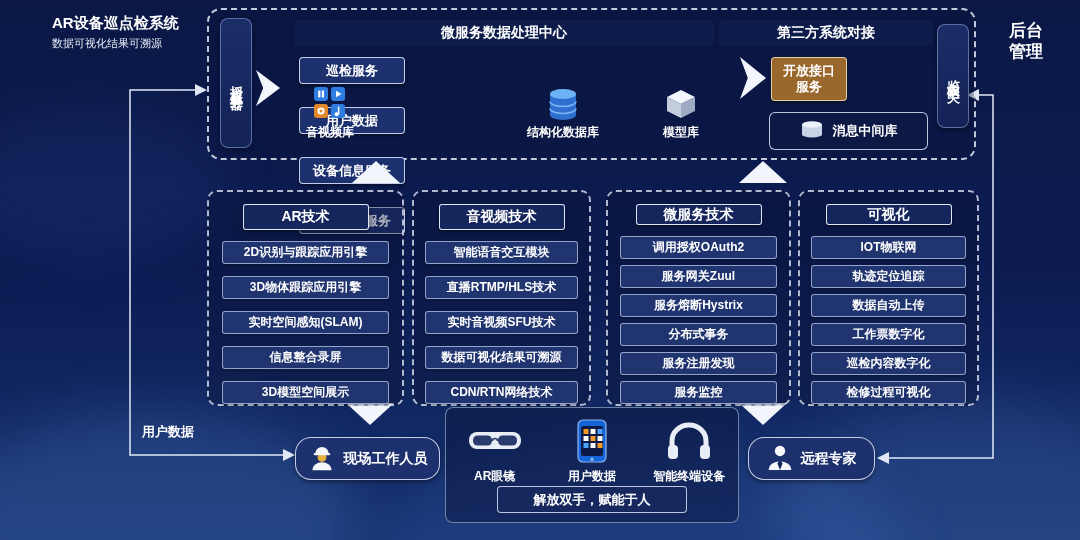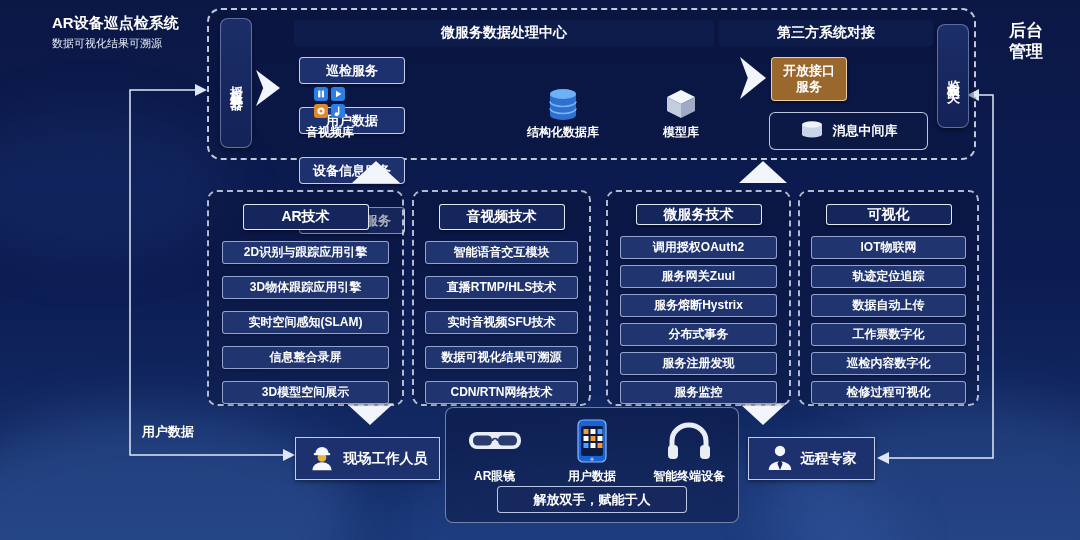--- a/index.html
+++ b/index.html
@@ -72,21 +72,21 @@
     font-size:14px;font-weight:700;display:flex;align-items:center;justify-content:center;
     box-shadow:0 2px 3px rgba(0,0,0,.4);}
   .panel-items{width:100%;display:flex;flex-direction:column;align-items:center;}
   .panel-items.five{gap:12px;} .panel-items.six{gap:6px;}
   .item{width:86%;height:21px;background:#20346f;border:1px solid rgba(186,200,235,.75);
     border-radius:3px;font-size:12px;font-weight:700;display:flex;align-items:center;
     justify-content:center;box-shadow:0 1px 2px rgba(0,0,0,.3);white-space:nowrap;}
 
   .user-data{position:absolute;left:142px;top:423px;font-size:13px;font-weight:700;}
   .bottom-box{position:absolute;height:41px;background:#1e316f;border:1px solid rgba(214,224,245,.9);
-    border-radius:0;display:flex;align-items:center;justify-content:center;gap:8px;
+    border-radius:16px;display:flex;align-items:center;justify-content:center;gap:8px;
     font-size:14px;font-weight:700;box-shadow:0 2px 4px rgba(0,0,0,.4);}
   .worker{left:295px;top:437px;width:143px;}
   .expert{left:748px;top:437px;width:125px;}
 
   .device-panel{position:absolute;left:445px;top:407px;width:292px;height:114px;
     background:rgba(13,26,70,.55);border:1px solid rgba(190,205,235,.55);border-radius:8px;}
   .dev-row{display:flex;justify-content:space-around;padding-top:8px;}
   .dev{display:flex;flex-direction:column;align-items:center;width:33%;}
   .dev .ic{height:50px;display:flex;align-items:center;justify-content:center;}
   .dev .lbl{font-size:12px;font-weight:700;margin-top:2px;}

